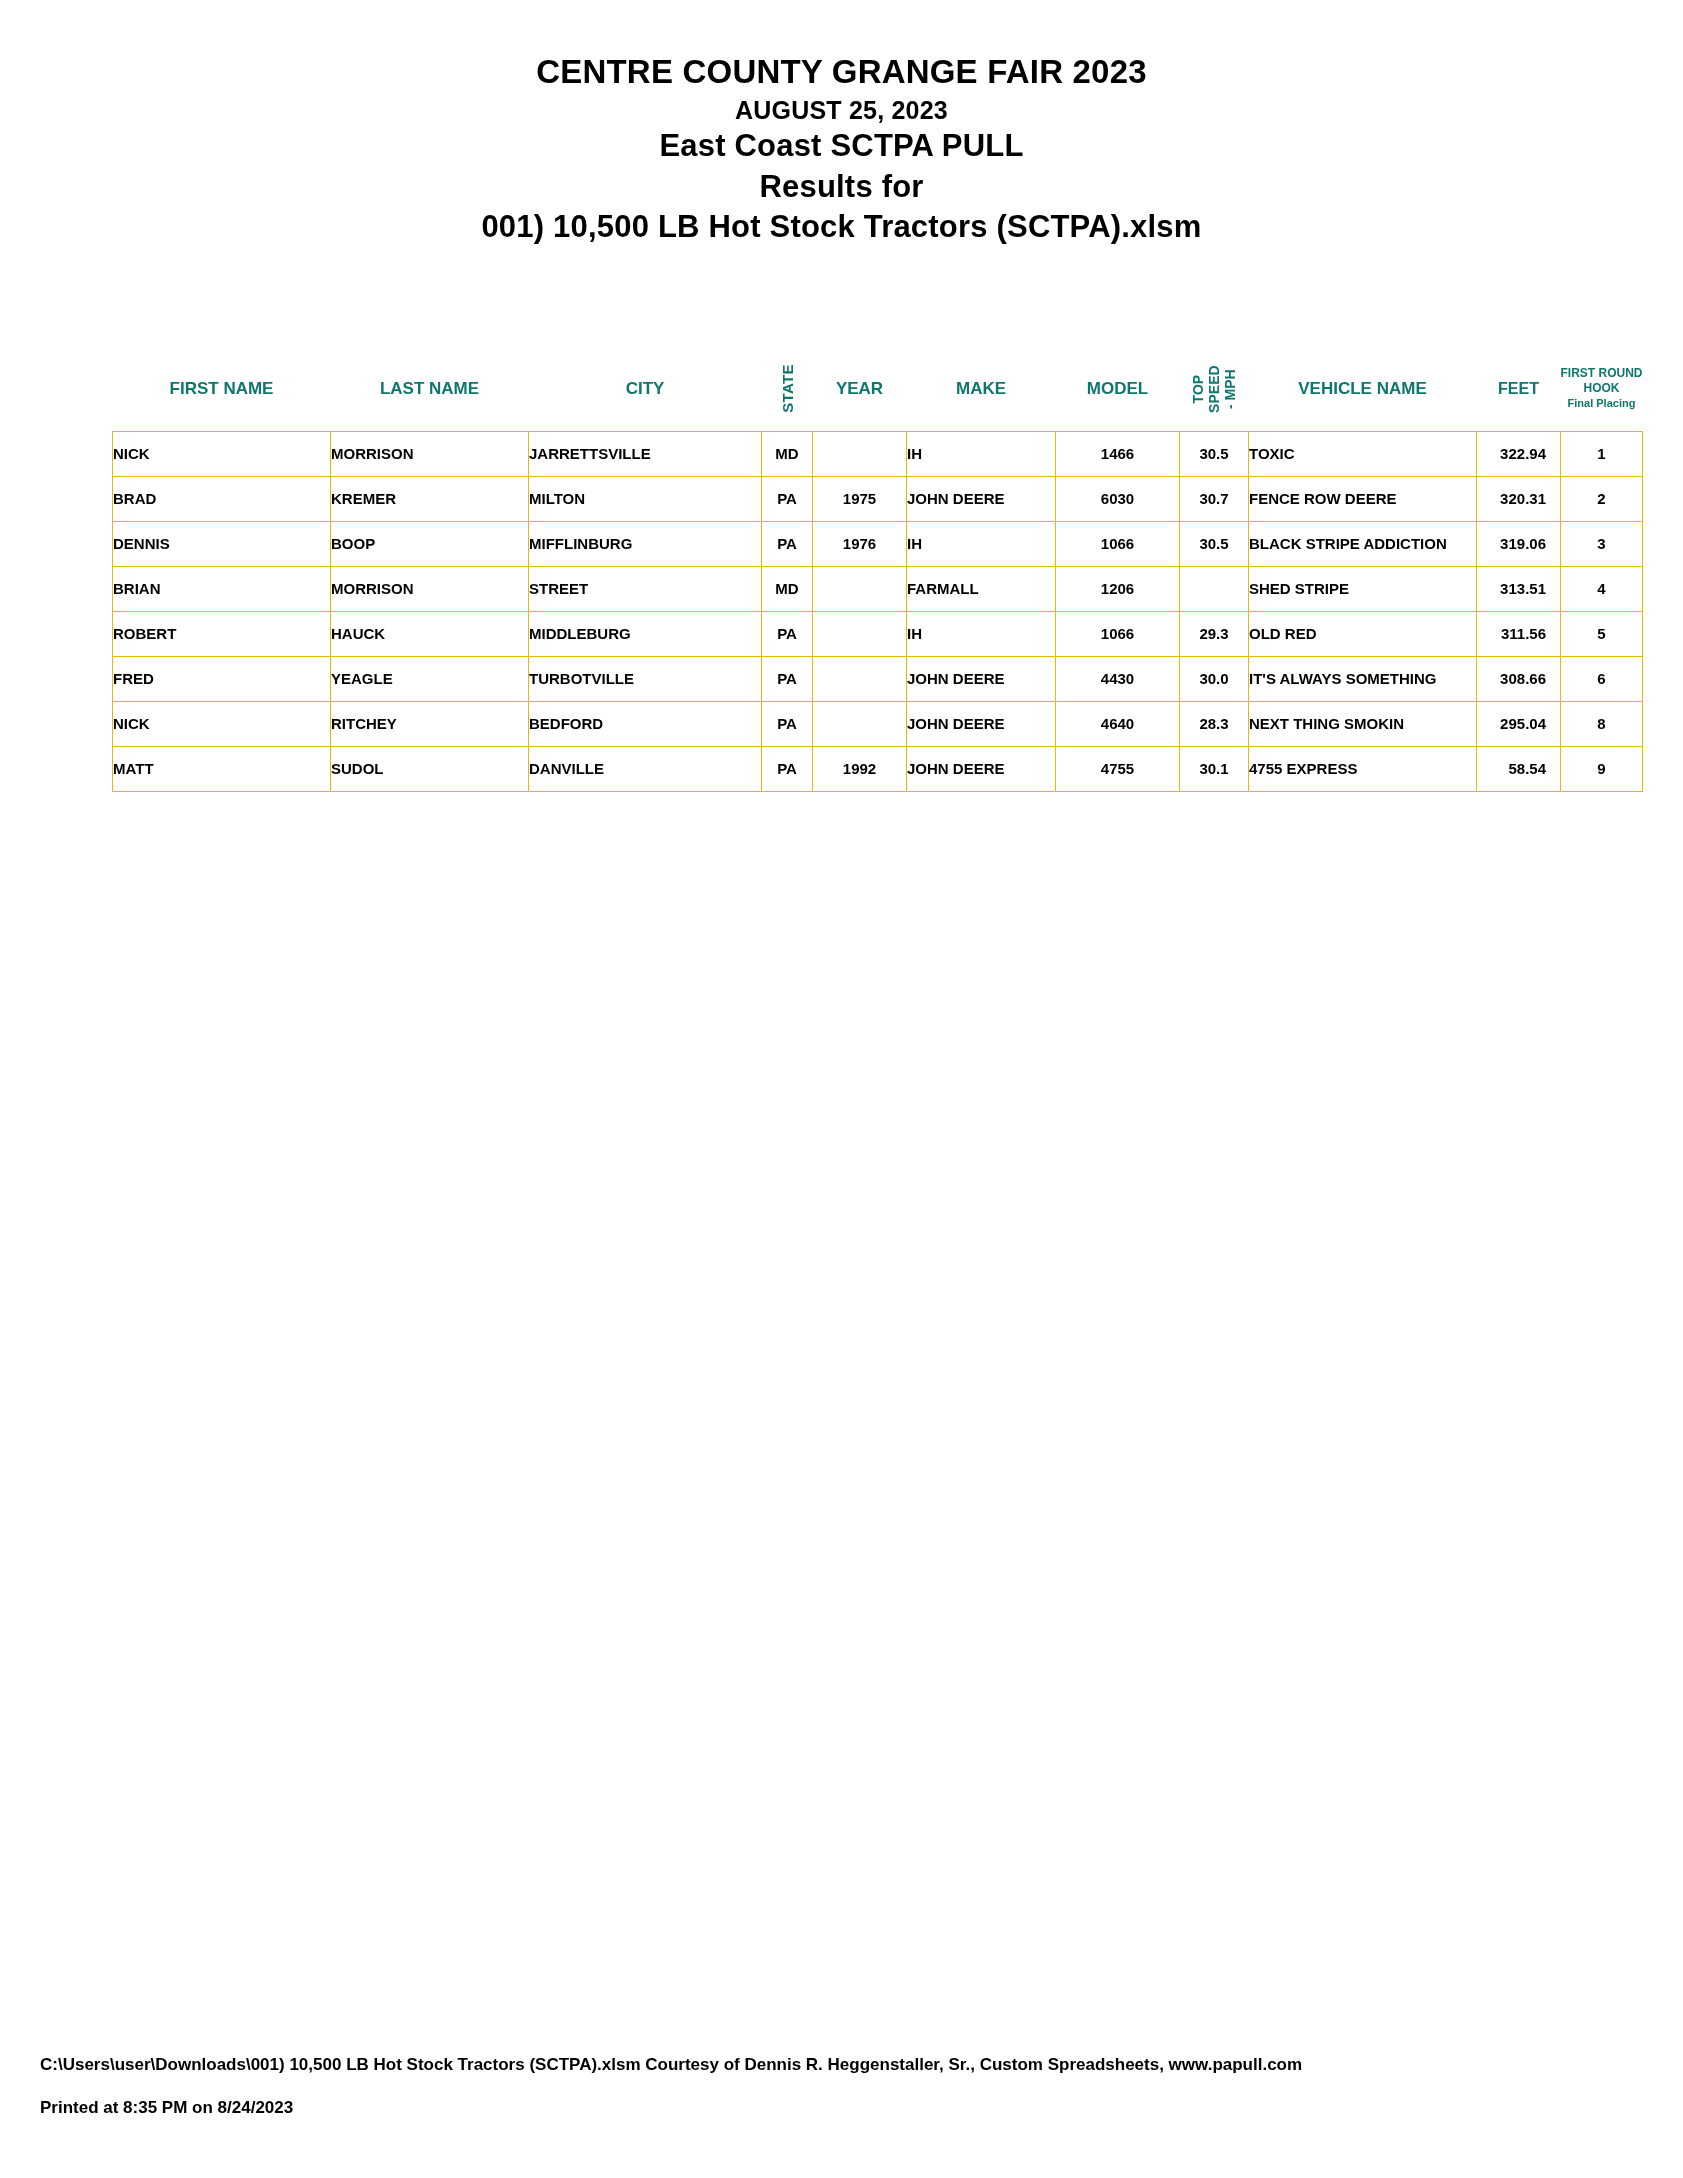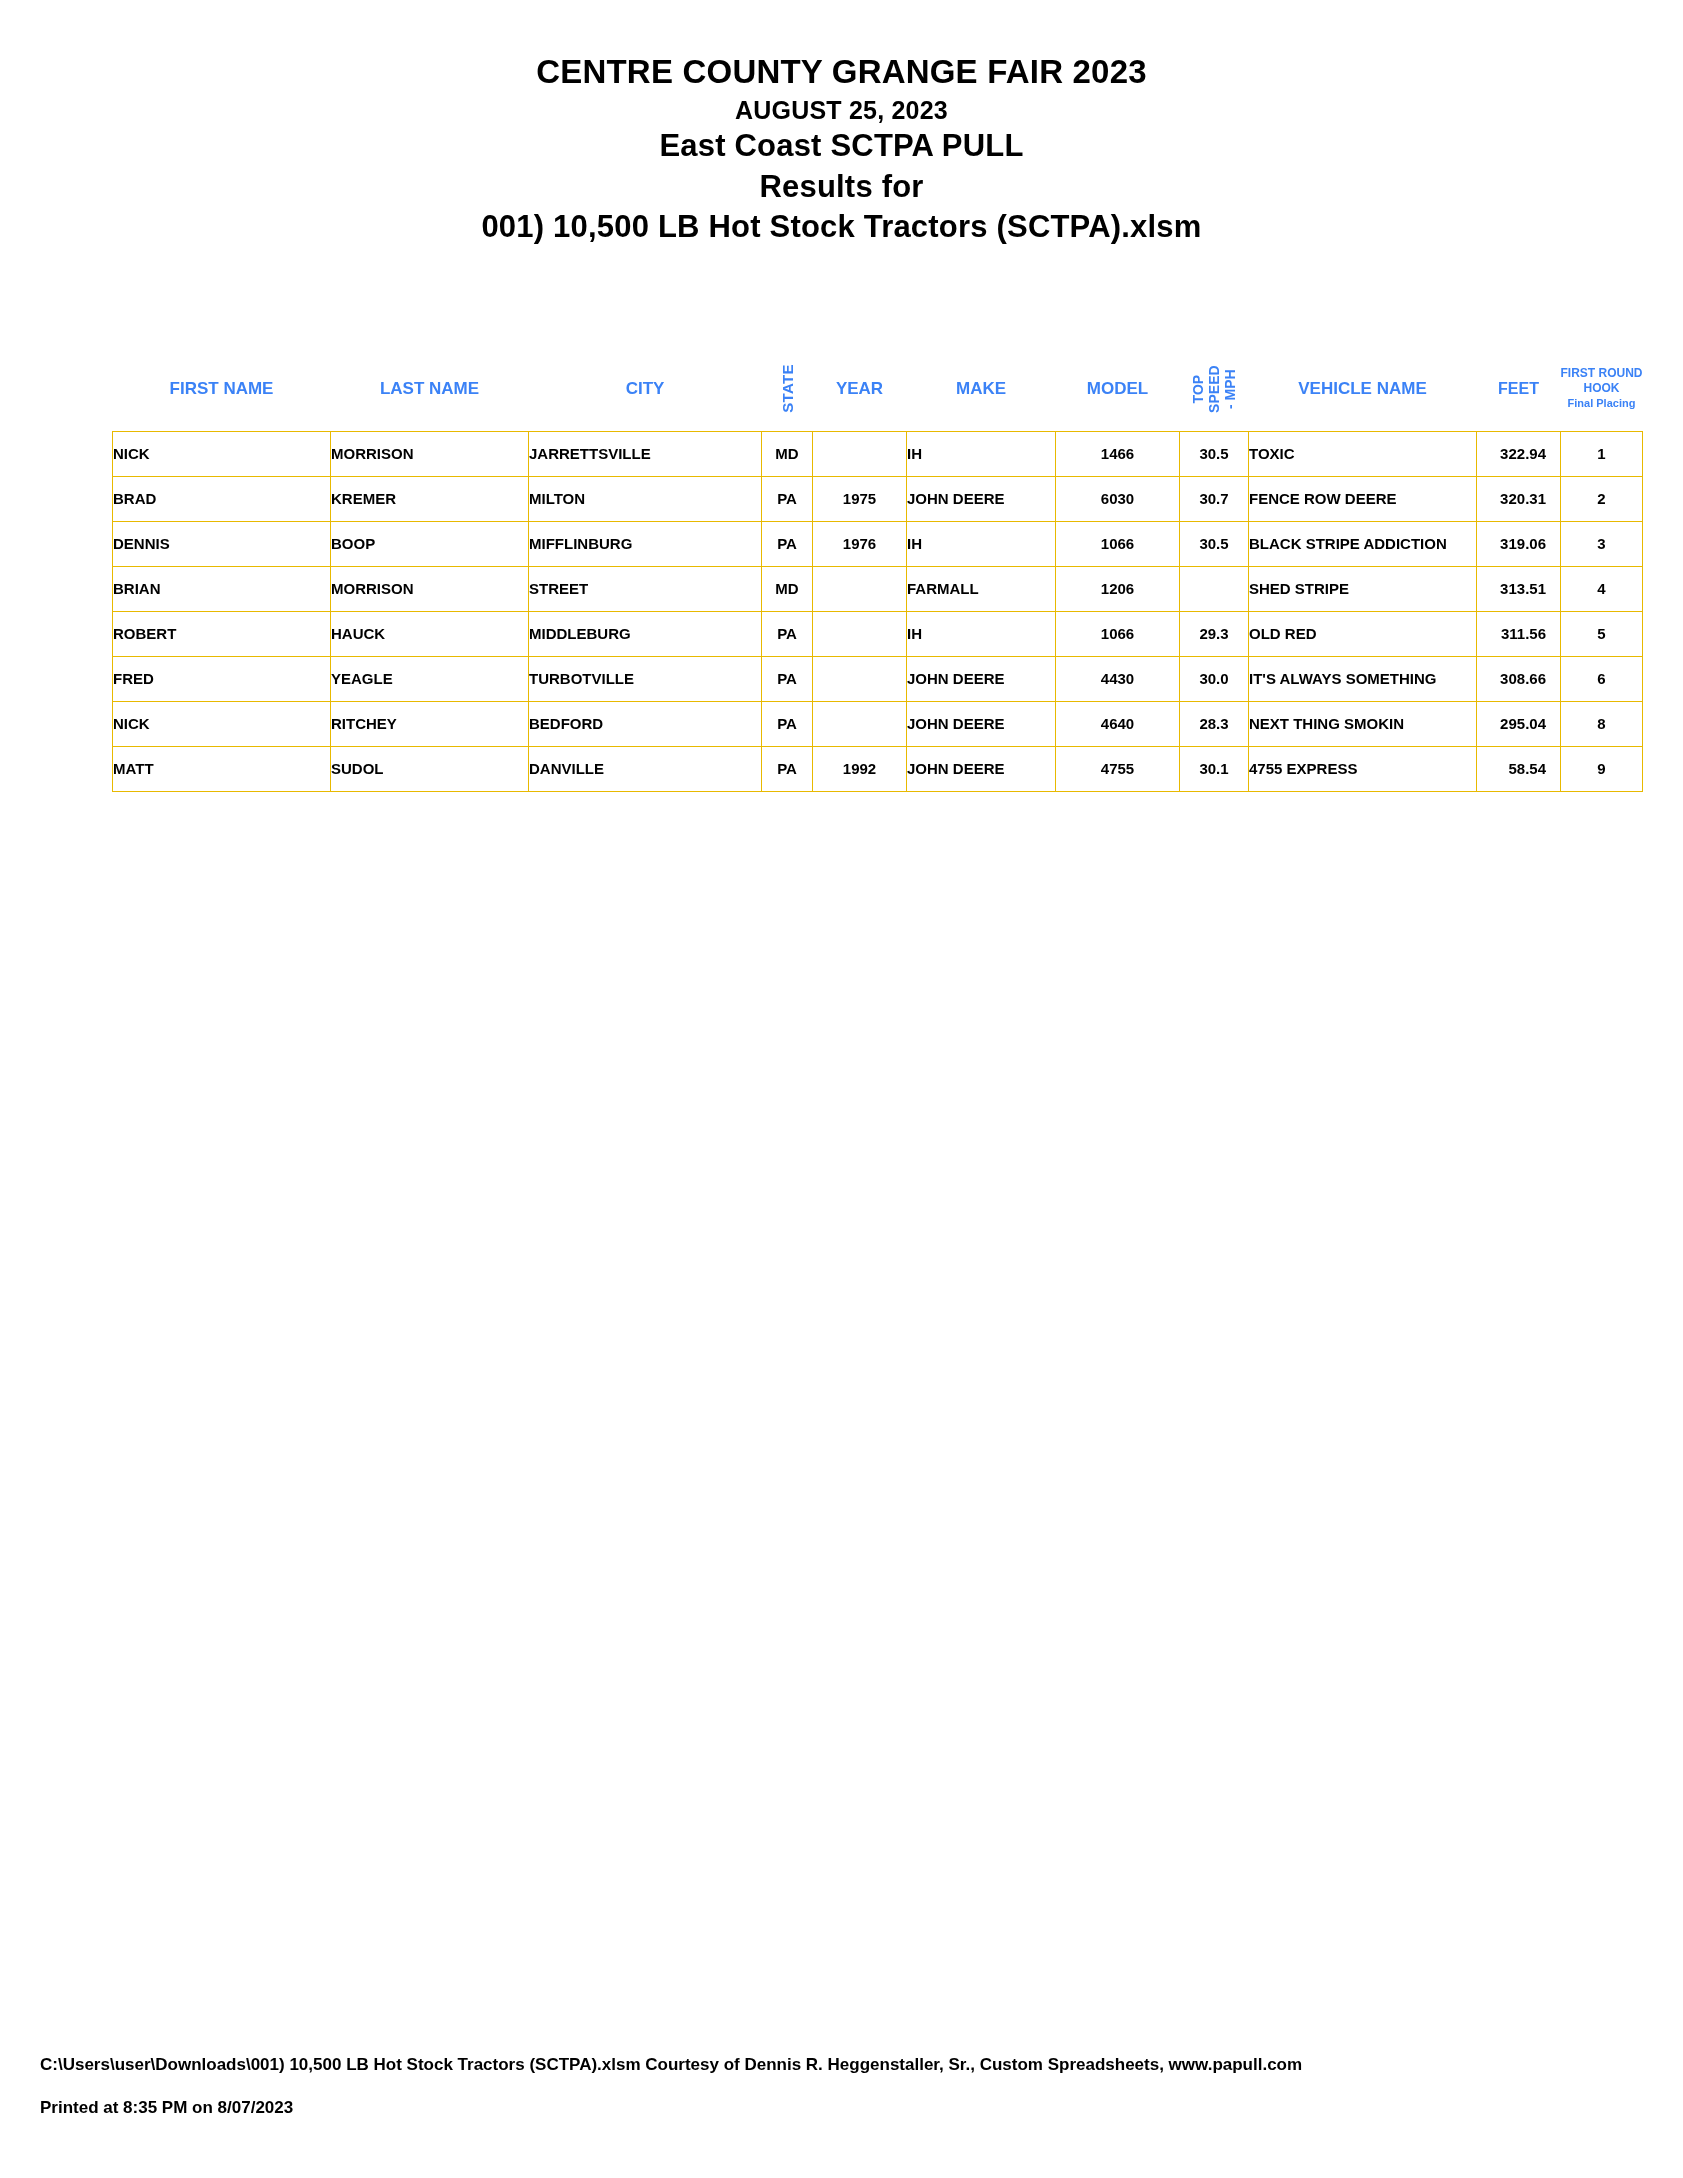--- a/index.html
+++ b/index.html
@@ -57,21 +57,21 @@
     border: 1px solid #e8b900;
     padding: 0;
     vertical-align: middle;
   }
   thead th {
     border: none !important;
     background: #ffffff;
     font-size: 17px;
     font-weight: bold;
     text-align: center;
-    color: #3b82f6;
+    color: #0f766e;
     height: 85px;
     vertical-align: middle;
     padding-bottom: 2px;
   }
   thead th.vertical {
     font-size: 15px;
     white-space: nowrap;
   }
   .vert-text {
     display: inline-block;
@@ -300,17 +300,17 @@
             <td>4755 EXPRESS</td>
             <td class="r">58.54</td>
             <td class="c">9</td>
           </tr>
         </tbody>
     </table>
   </div>
 
   <div class="footer">
     <div class="footer-line">C:\Users\user\Downloads\001) 10,500 LB Hot Stock Tractors (SCTPA).xlsm  Courtesy of Dennis R. Heggenstaller, Sr., Custom Spreadsheets, www.papull.com</div>
-    <div class="footer-line">Printed at 8:35 PM on 8/07/2023</div>
+    <div class="footer-line">Printed at 8:35 PM on 8/24/2023</div>
   </div>
 
 </div>
 
 
 </body></html>

